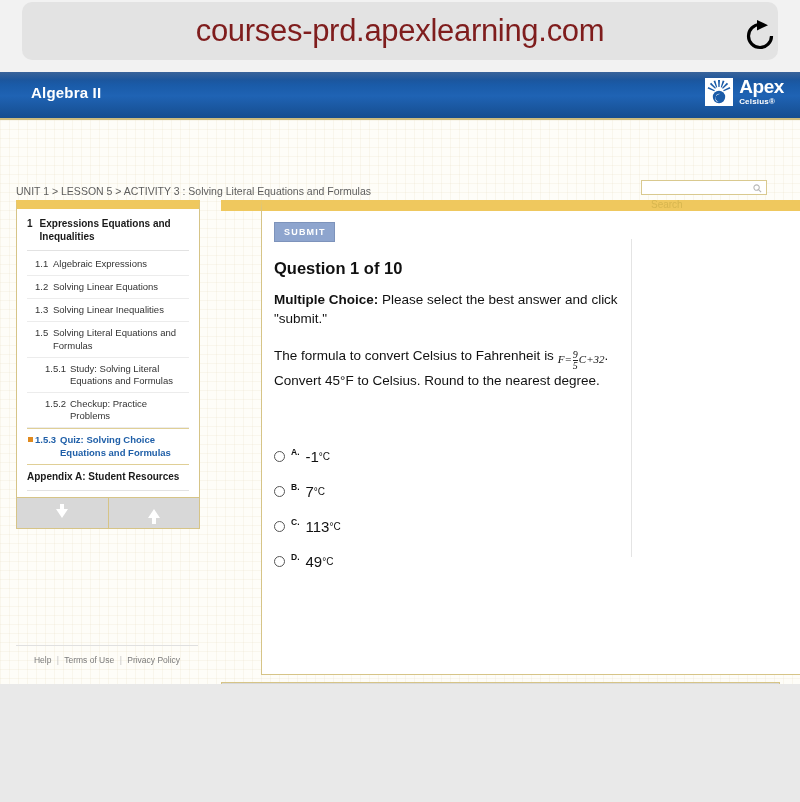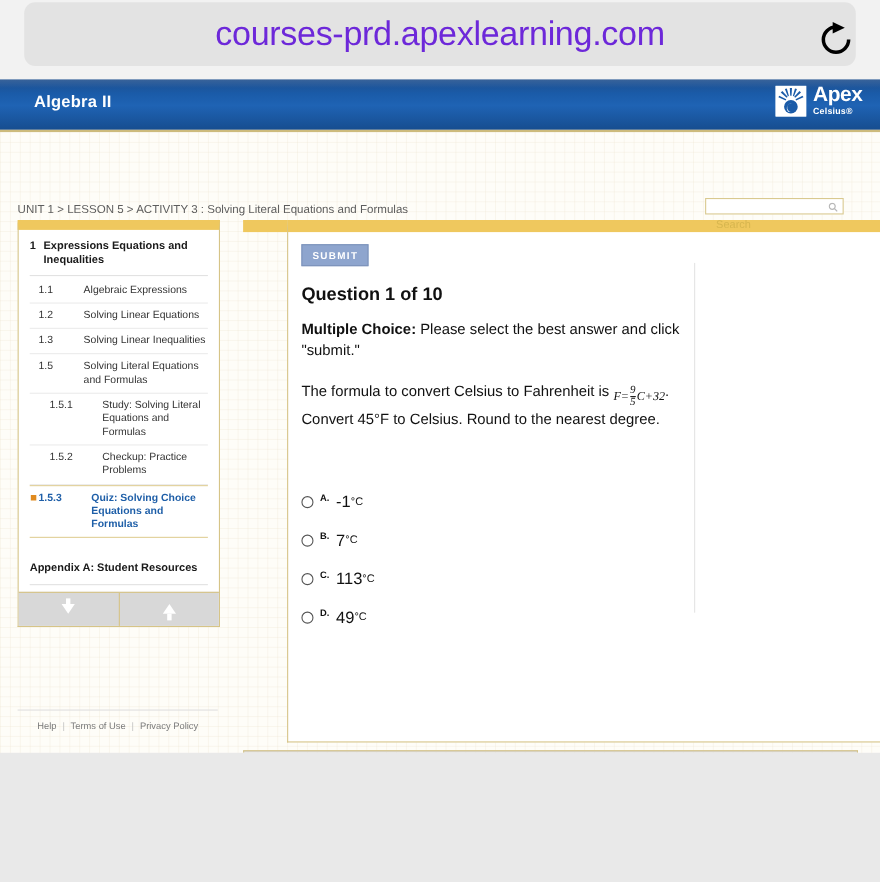--- a/index.html
+++ b/index.html
@@ -29,21 +29,21 @@
     width: 756px;
     height: 58px;
     background: #e3e3e3;
     border-radius: 10px;
     display: flex;
     align-items: center;
     justify-content: center;
   }
   .url-text {
     font-size: 31px;
-    color: #6d28d9;
+    color: #7f1d1d;
     letter-spacing: -0.3px;
     font-family: "Liberation Sans", sans-serif;
     white-space: nowrap;
   }
   .reload-btn {
     position: absolute;
     right: 20px; top: 50%;
     transform: translateY(-50%);
     width: 40px; height: 40px;
     display: flex;
@@ -208,21 +208,21 @@
     flex: none;
   }
   .sb-unit-label {
     font-size: 10px;
     font-weight: bold;
     color: #1a1a1a;
     line-height: 1.25;
   }
   .sb-item {
     display: flex;
-    gap: 24px;
+    gap: 1px;
     padding: 5px 0 5px 8px;
     border-bottom: 1px solid #ececec;
     align-items: flex-start;
   }
   .sb-item:last-child { border-bottom: none; }
   .sb-num {
     font-size: 9.5px;
     color: #333333;
     flex: none;
     min-width: 17px;
@@ -252,21 +252,20 @@
     position: absolute;
     left: 1px; top: 8px;
   }
   .sb-appendix {
     font-size: 10px;
     font-weight: bold;
     color: #1a1a1a;
     line-height: 1.25;
     padding: 6px 0 7px 0;
     border-bottom: 1px solid #e2e2e2;
-    margin-top: 16px;
   }
   .sb-scroll {
     display: flex;
     height: 30px;
     border-top: 1px solid #d6c487;
     background: #d8d8d8;
   }
   .sb-scroll-btn {
     flex: 1;
     display: flex;

